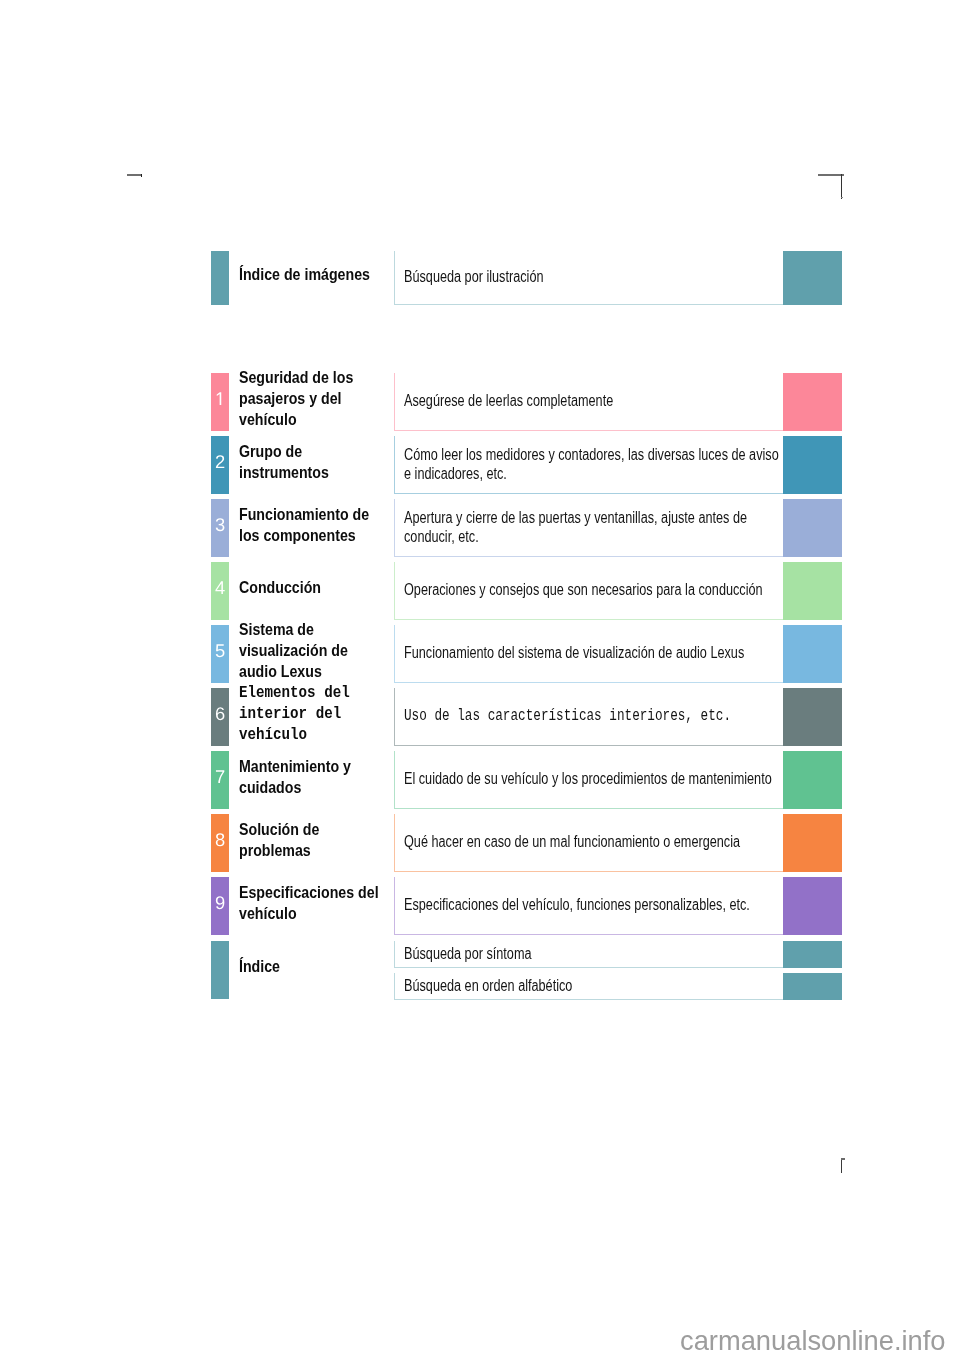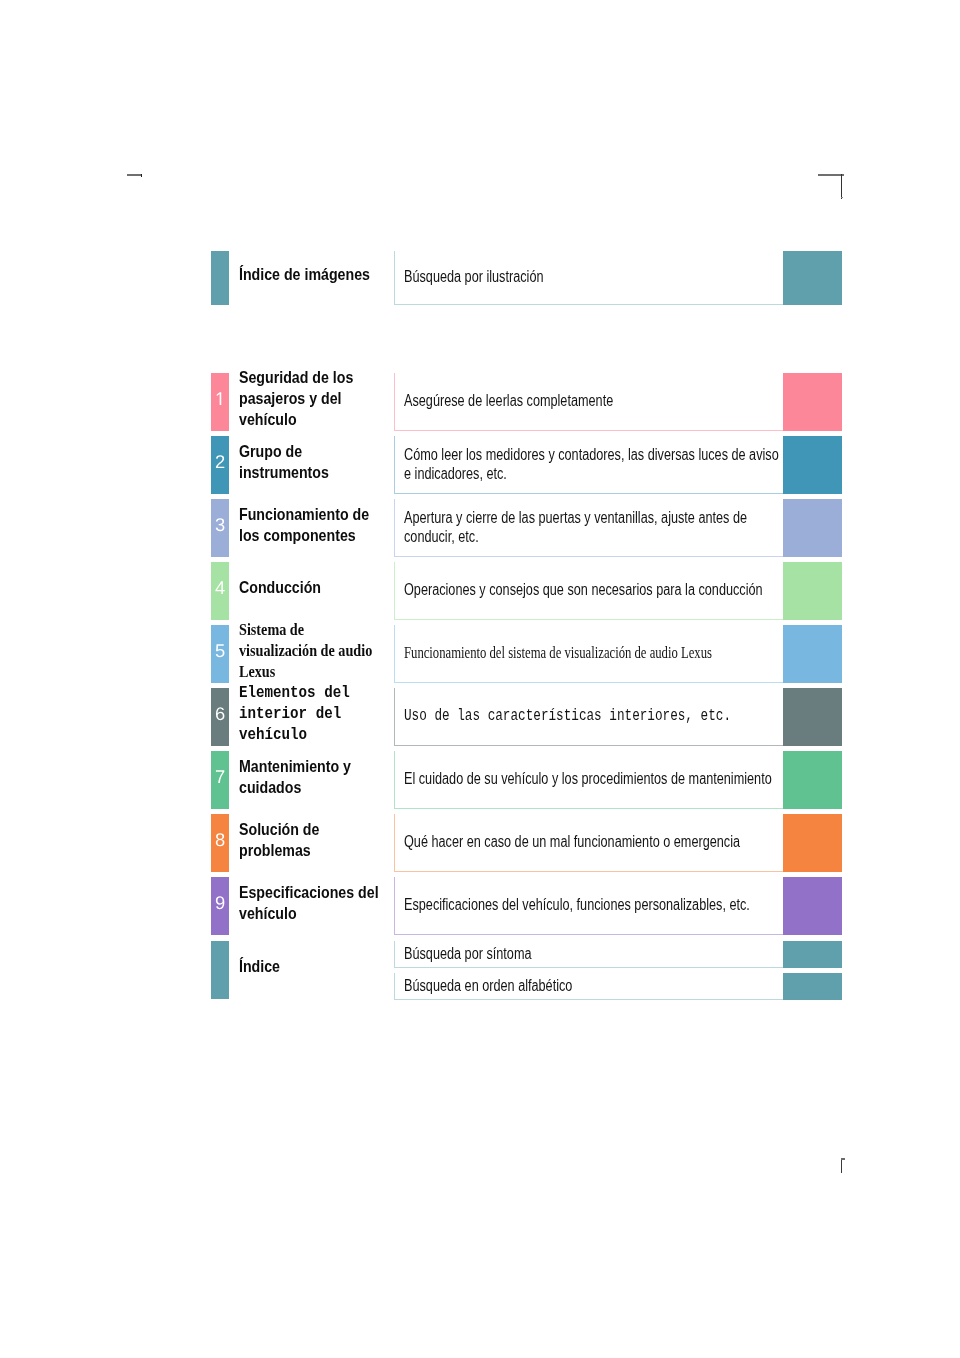--- a/index.html
+++ b/index.html
@@ -119,21 +119,21 @@
         </div>
         <div class="titlewrap" style="height: 58px;">
           <div class="title">Conducción</div>
         </div>
         <div class="descbox" style="height: 58px; border-color: rgb(204, 238, 203);"></div>
         <div class="descwrap" style="height: 58px;">
           <div class="desc">Operaciones y consejos que son necesarios para la conducción</div>
         </div>
         <div class="endblk" style="height: 58px; background: rgb(166, 226, 163);"></div>
       </div>
-      <div class="row" style="top: 625px; height: 58px; font-family: Liberation Serif, serif;">
+      <div class="row" style="top: 625px; height: 58px;">
         <div class="tab" style="height: 58px; background: rgb(120, 184, 224);"></div>
         <div class="tabnum" style="height: 58px;">
           <svg style="position:relative;top:-3.1px" width="10.24" height="13.40" viewBox="0 0 1139 1409">
             <path fill="#ffffff" transform="translate(0,1409) scale(1,-1)" d="M1053 459Q1053 236 920.5 108Q788 -20 553 -20Q356 -20 235 66Q114 152 82 315L264 336Q321 127 557 127Q702 127 784 214.5Q866 302 866 455Q866 588 783.5 670Q701 752 561 752Q488 752 425 729Q362 706 299 651H123L170 1409H971V1256H334L307 809Q424 899 598 899Q806 899 929.5 777Q1053 655 1053 459Z"></path>
           </svg>
         </div>
         <div class="titlewrap" style="height: 58px;">
           <div class="title">Sistema de visualización de audio Lexus</div>
         </div>
         <div class="descbox" style="height: 58px; border-color: rgb(188, 220, 239);"></div>
@@ -217,13 +217,14 @@
         </div>
         <div class="endblk" style="top: 0px; height: 27px; background: rgb(96, 160, 172);"></div>
         <div class="descbox" style="top: 32px; height: 27px; border-color: rgb(189, 217, 222);"></div>
         <div class="descwrap" style="top: 32px; height: 27px;">
           <div class="desc">Búsqueda en orden alfabético</div>
         </div>
         <div class="endblk" style="top: 32px; height: 27px; background: rgb(96, 160, 172);"></div>
       </div>
     </div>
 
+  <div class="watermark" style="left:680px;top:1327px;">carmanualsonline.info</div>
 </div>
 
 </body></html>

